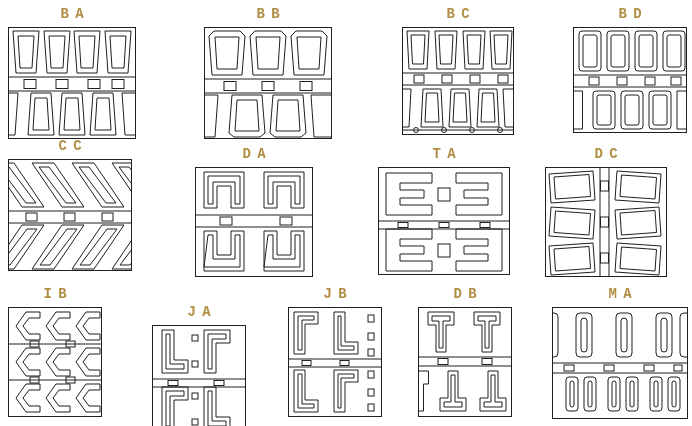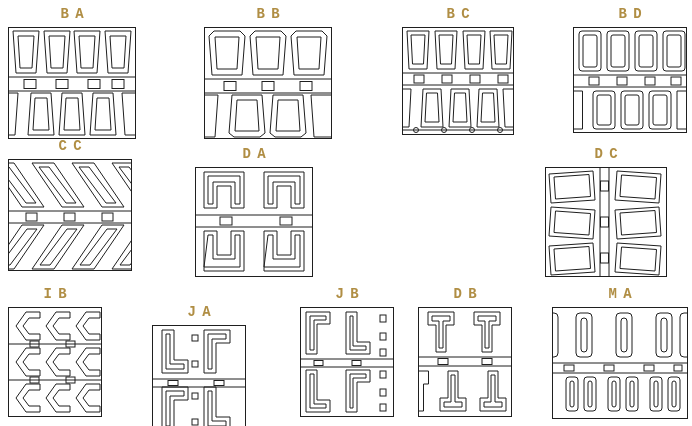--- a/index.html
+++ b/index.html
@@ -204,20 +204,37 @@
         <use href="#da-a" x="69" y="5"></use>
       <line x1="0.5" y1="48" x2="117.5" y2="48"></line>
         <line x1="0.5" y1="60" x2="117.5" y2="60"></line>
       <rect x="25" y="50" width="12" height="8"></rect>
         <rect x="85" y="50" width="12" height="8"></rect>
       <use href="#da-b" x="9" y="64"></use>
         <use href="#da-b" x="69" y="64"></use>
     </svg>
   </figure>
 
+  <figure class="cell" style="left:378px; top:146px; width:132px">
+    <figcaption>TA</figcaption>
+    <svg width="132" height="108" viewBox="0 0 132 108">
+      <rect x="0.5" y="0.5" width="131" height="107"></rect>
+      <path d="M8,6 H54 V16 H22 V23 H46 V31 H22 V38 H54 V48 H8 Z"></path>
+      <path d="M124,6 H78 V16 H110 V23 H86 V31 H110 V38 H78 V48 H124 Z"></path>
+      <rect x="60" y="21" width="12" height="13"></rect>
+      <line x1="0.5" y1="54" x2="131.5" y2="54"></line>
+        <line x1="0.5" y1="62" x2="131.5" y2="62"></line>
+      <rect x="20" y="55.5" width="10" height="5"></rect>
+        <rect x="61" y="55.5" width="10" height="5"></rect>
+        <rect x="102" y="55.5" width="10" height="5"></rect>
+      <path d="M8,62 H54 V72 H22 V79 H46 V87 H22 V94 H54 V104 H8 Z"></path>
+      <path d="M124,62 H78 V72 H110 V79 H86 V87 H110 V94 H78 V104 H124 Z"></path>
+      <rect x="60" y="77" width="12" height="13"></rect>
+    </svg>
+  </figure>
 
   <figure class="cell" style="left:545px; top:146px; width:122px">
     <figcaption>DC</figcaption>
     <svg width="122" height="110" viewBox="0 0 122 110">
       <defs>
         <g id="dc-a">
             <path d="M0,3 L44,0 L46,29 L2,32 Z"></path>
             <path d="M5,6 L40,3.5 L41.5,25.5 L6.5,28 Z"></path>
           </g>
         <g id="dc-b">
@@ -286,21 +303,21 @@
         <rect x="62" y="55.5" width="10" height="5"></rect>
       <path d="M10,105 h12 v-30 h14 v-13 h-26 Z"></path>
         <path d="M14,101 h4 v-30 h14 v-5 h-18 Z"></path>
       <path d="M52,105 h26 v-13 h-14 v-30 h-12 Z"></path>
         <path d="M56,101 h18 v-5 h-14 v-30 h-4 Z"></path>
       <rect x="40" y="68" width="6" height="6"></rect>
         <rect x="40" y="94" width="6" height="6"></rect>
     </svg>
   </figure>
 
-  <figure class="cell" style="left:300px; top:286px; width:94px">
+  <figure class="cell" style="left:288px; top:286px; width:94px">
     <figcaption>JB</figcaption>
     <svg width="94" height="110" viewBox="0 0 94 110">
       <rect x="0.5" y="0.5" width="93" height="109"></rect>
       <path d="M6,5 h24 v12 h-13 v30 h-11 Z"></path>
         <path d="M10,9 h16 v4 h-12 v30 h-4 Z"></path>
       <path d="M46,5 h11 v30 h13 v12 h-24 Z"></path>
         <path d="M50,9 h3 v30 h13 v4 h-16 Z"></path>
       <rect x="80" y="8" width="6" height="7"></rect>
         <rect x="80" y="26" width="6" height="7"></rect>
         <rect x="80" y="42" width="6" height="7"></rect>

